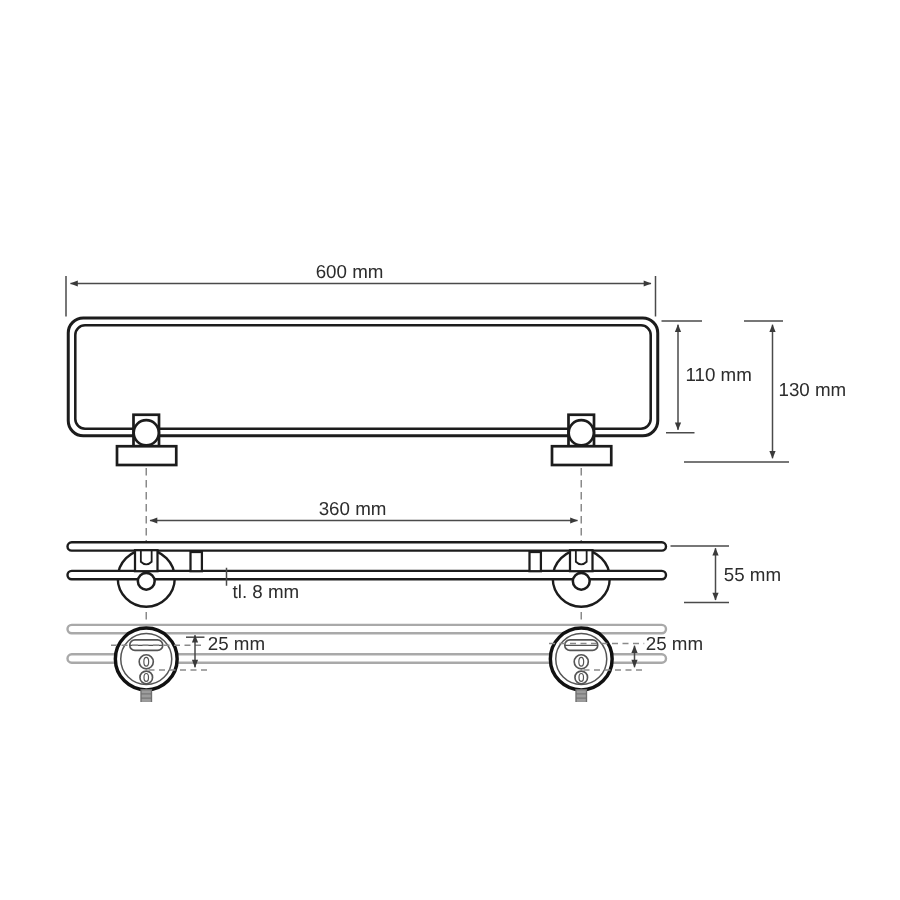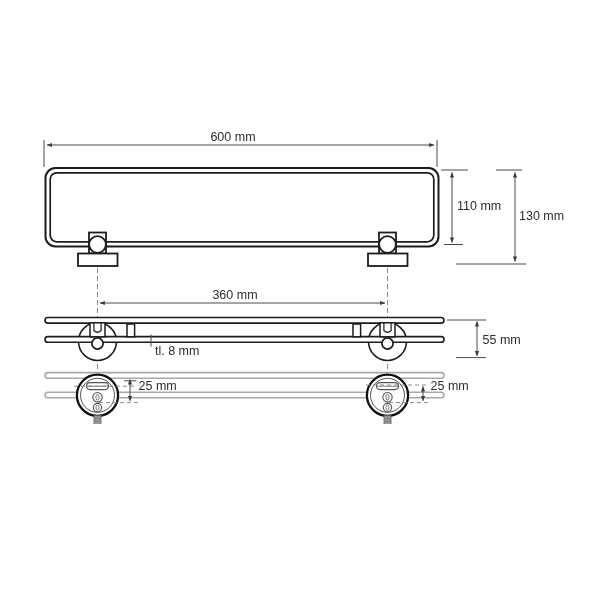--- a/index.html
+++ b/index.html
@@ -3,20 +3,21 @@
 <meta charset="utf-8">
 <style>
   html, body { margin: 0; padding: 0; background: #ffffff; }
   .stage {
     position: relative;
     width: 600px;
     height: 424px;
     background: #ffffff;
     font-family: "Liberation Sans", sans-serif;
     overflow: hidden;
+    margin-top: 44px;
   }
   svg text {
     font-family: "Liberation Sans", sans-serif;
     font-size: 12.5px;
     fill: #2d2d2d;
   }
 </style>
 </head>
 <body>
 

